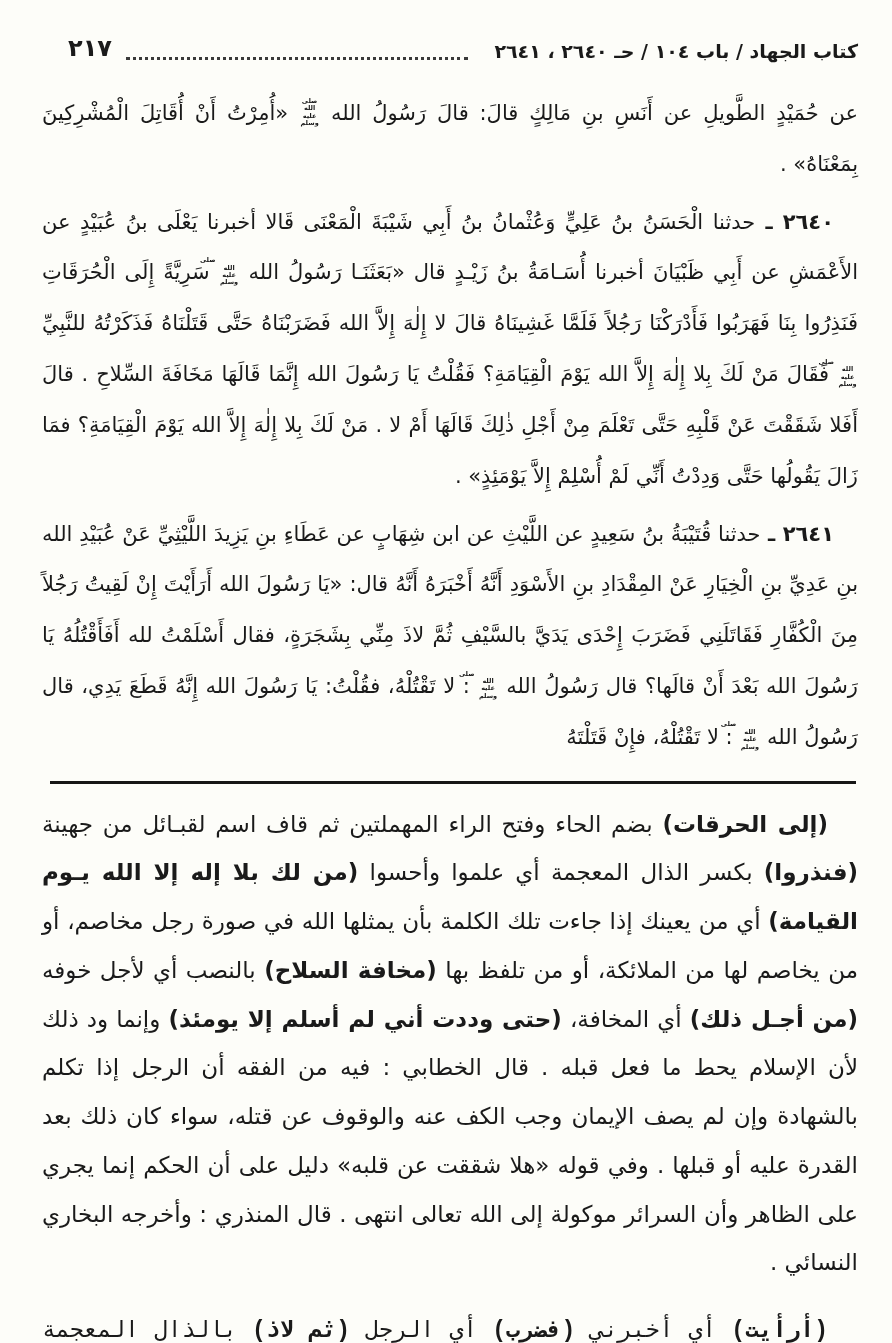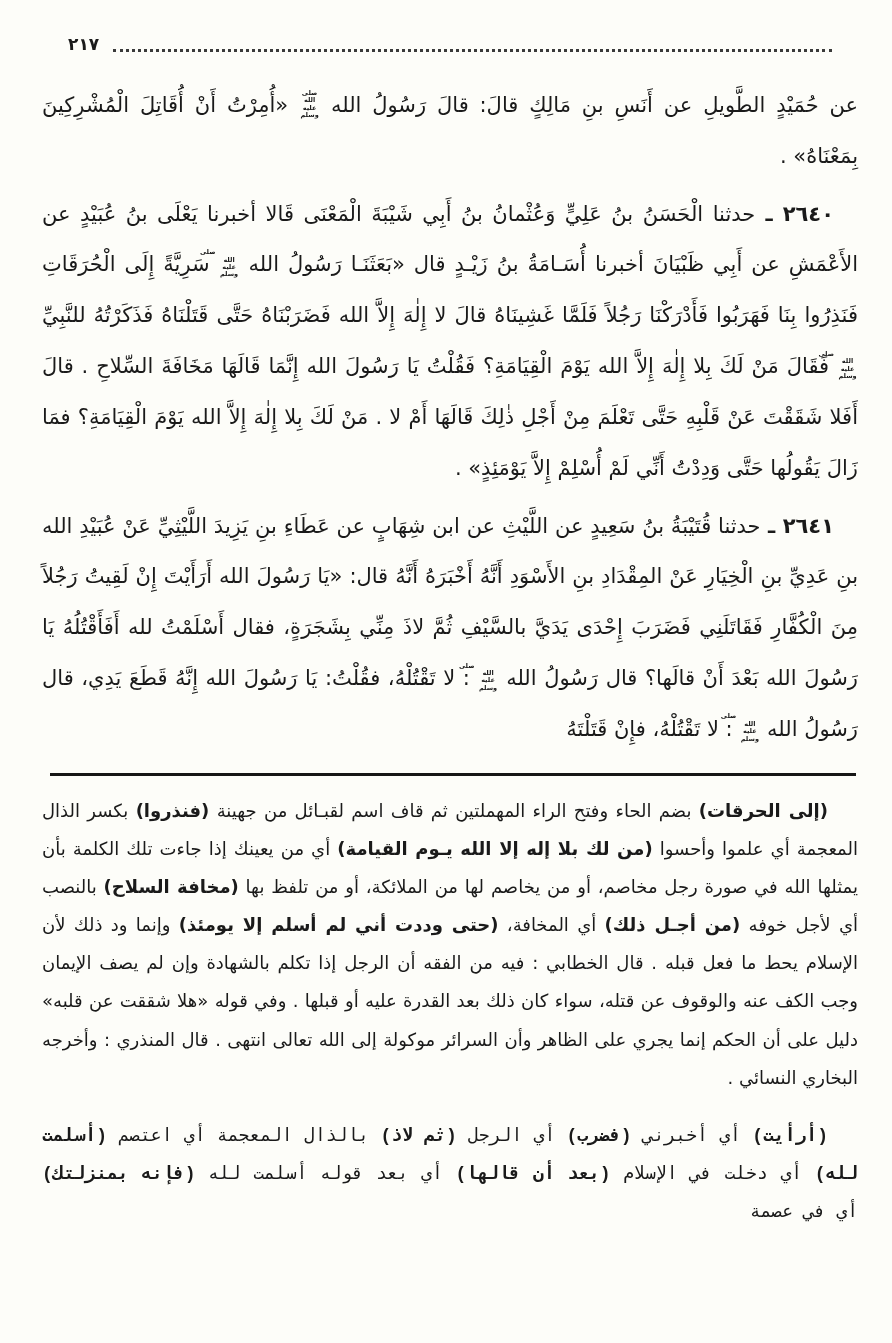--- a/index.html
+++ b/index.html
@@ -25,21 +25,21 @@
   }
   .h-title{white-space:nowrap;}
   .h-dots{
     flex:1;
     height:13px;
     margin:0 26px 2px 14px;
     border-bottom:3px dotted #3a3a3a;
   }
   .h-page{
     font-weight:700;
-    font-size:17px;
+    font-size:24px;
     padding-left:26px;
     white-space:nowrap;
   }
   
   .main p{
     margin:0;
     font-size:21px;
     line-height:2.42;
     text-align:justify;
   }
@@ -58,34 +58,35 @@
     white-space:normal;
   }
   
   .sep{
     border:none;
     border-top:3px solid #161616;
     margin:18px 2px 16px 8px;
   }
   .fn p{
     margin:0;
-    font-size:18px;
+    font-size:23px;
     line-height:2.12;
     text-align:justify;
   }
   .fn p.indent{text-indent:30px;}
   .fn p + p{margin-top:20px;font-family:Liberation Mono, monospace;}
   .b{font-weight:700;}
 </style>
 </head>
 <body>
 
 <div class="page">
 
   <div class="header">
+    <div class="h-title">كتاب الجهاد / باب ١٠٤ / حـ ٢٦٤٠ ، ٢٦٤١</div>
     <div class="h-dots"></div>
     <div class="h-page">٢١٧</div>
   </div>
 
   <div class="main">
     <p><span>عن حُمَيْدٍ الطَّويلِ عن أَنَسِ بنِ مَالِكٍ قالَ: قالَ رَسُولُ الله </span><span class="saw">صلى الله عليه وسلم</span><span> «أُمِرْتُ أَنْ أُقَاتِلَ الْمُشْرِكِينَ بِمَعْنَاهُ» .</span></p>
     <p class="indent"><span class="num">٢٦٤٠ ـ </span><span>حدثنا الْحَسَنُ بنُ عَلِيٍّ وَعُثْمانُ بنُ أَبِي شَيْبَةَ الْمَعْنَى قَالا أخبرنا يَعْلَى بنُ عُبَيْدٍ عن الأَعْمَشِ عن أَبِي ظَبْيَانَ أخبرنا أُسَـامَةُ بنُ زَيْـدٍ قال «بَعَثَنَـا رَسُولُ الله </span><span class="saw">صلى الله عليه وسلم</span><span> سَرِيَّةً إِلَى الْحُرَقَاتِ فَنَذِرُوا بِنَا فَهَرَبُوا فَأَدْرَكْنَا رَجُلاً فَلَمَّا غَشِينَاهُ قالَ لا إِلٰهَ إِلاَّ الله فَضَرَبْنَاهُ حَتَّى قَتَلْنَاهُ فَذَكَرْتُهُ للنَّبِيِّ </span><span class="saw">صلى الله عليه وسلم</span><span> فَقَالَ مَنْ لَكَ بِلا إِلٰهَ إِلاَّ الله يَوْمَ الْقِيَامَةِ؟ فَقُلْتُ يَا رَسُولَ الله إِنَّمَا قَالَهَا مَخَافَةَ السِّلاحِ . قالَ أَفَلا شَقَقْتَ عَنْ قَلْبِهِ حَتَّى تَعْلَمَ مِنْ أَجْلِ ذٰلِكَ قَالَهَا أَمْ لا . مَنْ لَكَ بِلا إِلٰهَ إِلاَّ الله يَوْمَ الْقِيَامَةِ؟ فمَا زَالَ يَقُولُها حَتَّى وَدِدْتُ أَنِّي لَمْ أُسْلِمْ إِلاَّ يَوْمَئِذٍ» .</span></p>
     <p class="indent"><span class="num">٢٦٤١ ـ </span><span>حدثنا قُتَيْبَةُ بنُ سَعِيدٍ عن اللَّيْثِ عن ابن شِهَابٍ عن عَطَاءِ بنِ يَزِيدَ اللَّيْثِيِّ عَنْ عُبَيْدِ الله بنِ عَدِيِّ بنِ الْخِيَارِ عَنْ المِقْدَادِ بنِ الأَسْوَدِ أَنَّهُ أَخْبَرَهُ أَنَّهُ قال: «يَا رَسُولَ الله أَرَأَيْتَ إِنْ لَقِيتُ رَجُلاً مِنَ الْكُفَّارِ فَقَاتَلَنِي فَضَرَبَ إِحْدَى يَدَيَّ بالسَّيْفِ ثُمَّ لاذَ مِنِّي بِشَجَرَةٍ، فقال أَسْلَمْتُ لله أَفَأَقْتُلُهُ يَا رَسُولَ الله بَعْدَ أَنْ قالَها؟ قال رَسُولُ الله </span><span class="saw">صلى الله عليه وسلم</span><span> : لا تَقْتُلْهُ، فقُلْتُ: يَا رَسُولَ الله إِنَّهُ قَطَعَ يَدِي، قال رَسُولُ الله </span><span class="saw">صلى الله عليه وسلم</span><span> : لا تَقْتُلْهُ، فإِنْ قَتَلْتَهُ</span></p>
   </div>
 

